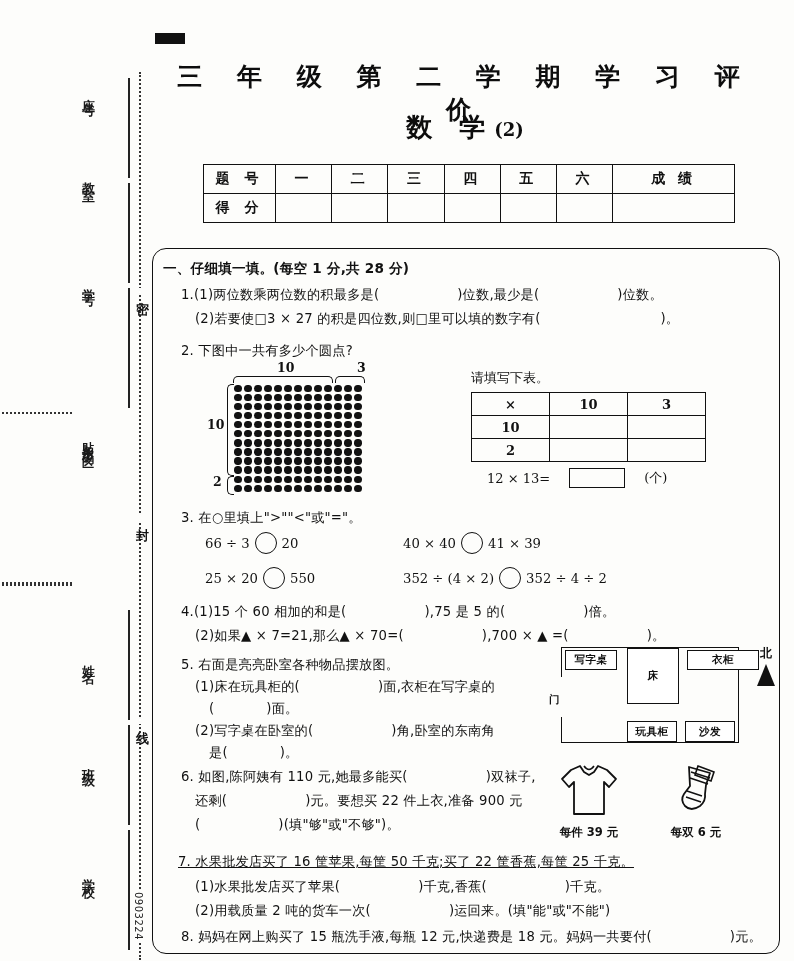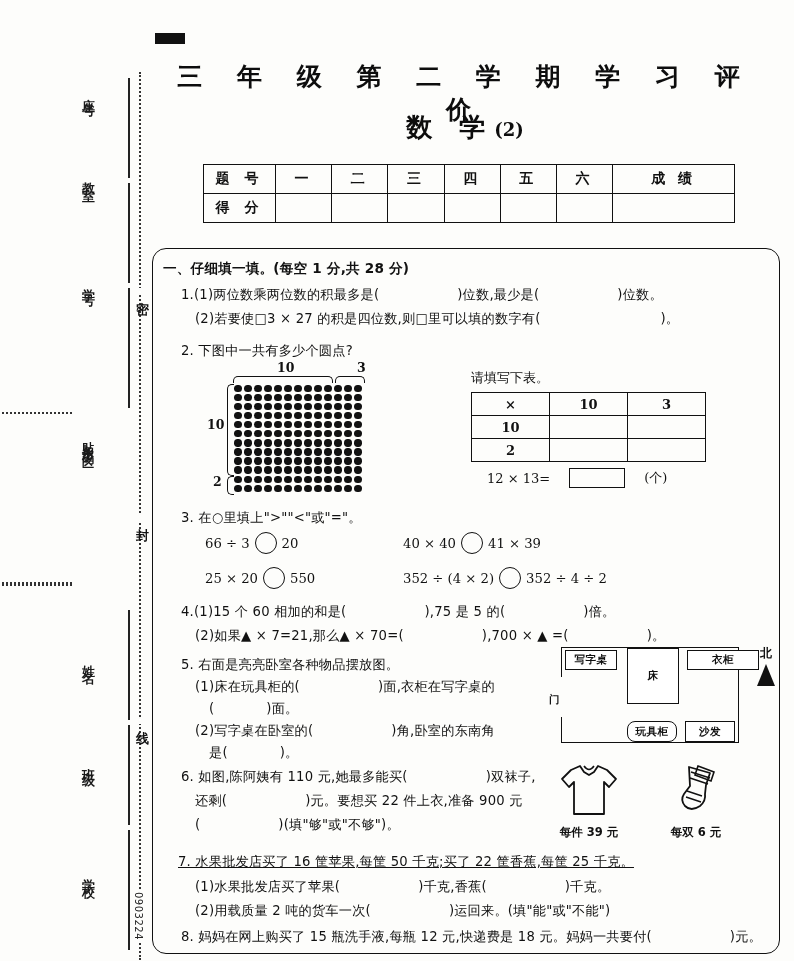--- a/index.html
+++ b/index.html
@@ -595,21 +595,21 @@
     </div>
     <div class="q" style="left:56px; top:494px;">
       <span>是(</span><span class="blank-sm"></span><span>)。</span>
     </div>
 
     <div id="room">
       <div id="room-wall"></div>
       <div class="furn" style="left:12px;  top:3px;  width:52px; height:20px;">写字桌</div>
       <div class="furn" style="left:74px;  top:1px;  width:52px; height:56px;">床</div>
       <div class="furn" style="left:134px; top:3px;  width:72px; height:20px;">衣柜</div>
-      <div class="furn" style="left:74px;  top:74px; width:50px; height:21px;border-radius:8px;">玩具柜</div>
+      <div class="furn" style="left:74px;  top:74px; width:50px; height:21px;">玩具柜</div>
       <div class="furn" style="left:132px; top:74px; width:50px; height:21px;">沙发</div>
       <div class="door-gap" style="left:7px; top:30px; height:40px;"></div>
       <div class="door-lbl" style="left:-4px; top:46px;">门</div>
       <div id="north">
         <span class="n-char">北</span>
         <span class="n-arrow"></span>
       </div>
     </div>
 
     <div class="q" style="left:28px; top:518px;">

